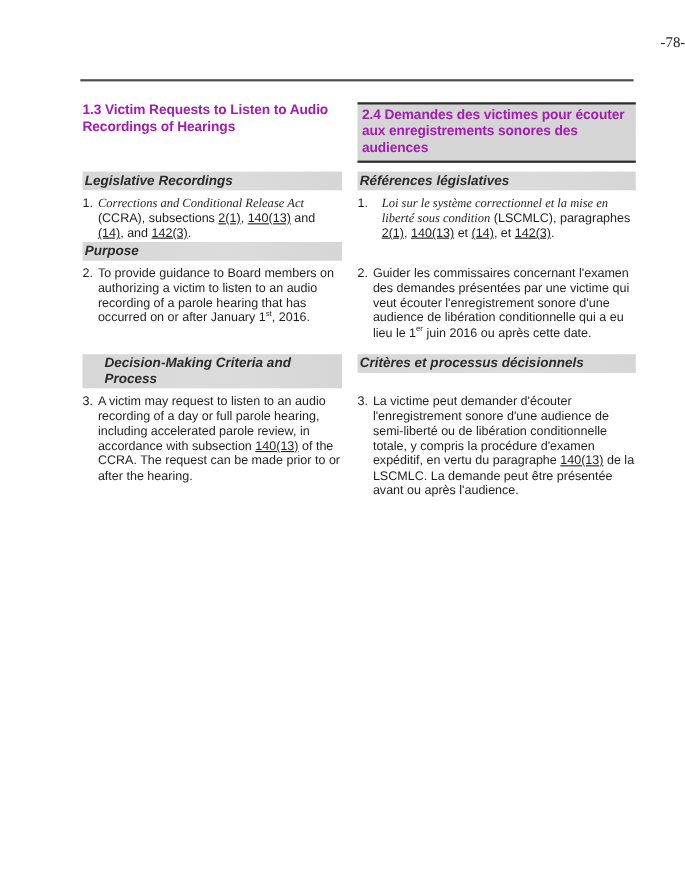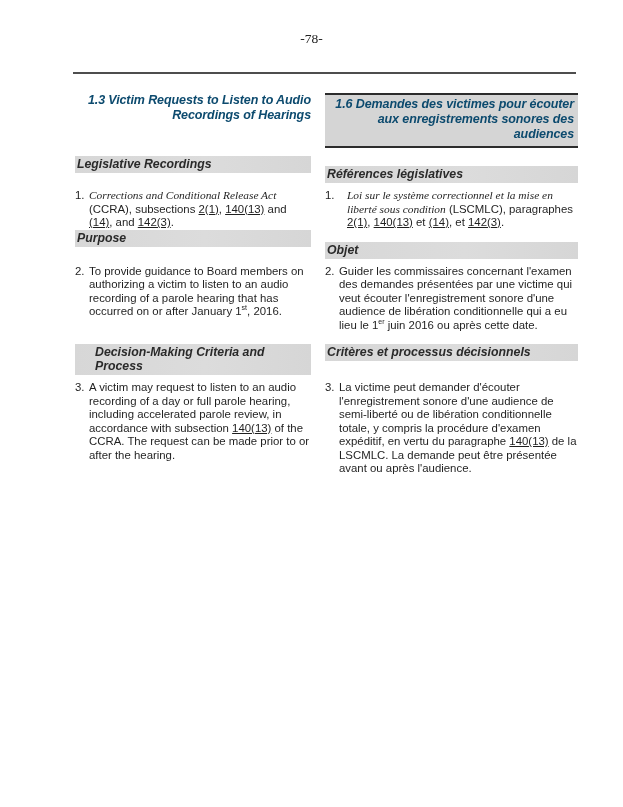--- a/index.html
+++ b/index.html
@@ -10,39 +10,39 @@
     color: #1f1f1f;
   }
   .page {
     position: relative;
     width: 623px; height: 807px;
     background: #ffffff;
     overflow: hidden;
   }
   .page-number {
     position: absolute; top: 31px; left: 0; width: 100%;
-    text-align: center;
+    text-align: right;
     font-family: "Liberation Serif", serif;
     font-size: 13.5px;
     color: #222;
   }
   .top-rule {
     position: absolute; top: 72px; left: 73px; width: 503px;
     border: none; border-top: 2px solid #4e4e4e; margin: 0;
   }
   .doc-grid {
     position: absolute; top: 93px; left: 75px;
     display: grid;
     grid-template-columns: 236px 253px;
     column-gap: 14px;
     align-items: start;
   }
   .doc-title {
-    font-size: 12.5px; font-weight: bold; font-style: italic;
-    line-height: 15px; letter-spacing: -0.1px; color: #0c4a6e; text-align: right;
+    font-size: 12.5px; font-weight: bold; 
+    line-height: 15px; letter-spacing: -0.1px; color: #a21caf;
   }
   .doc-title.boxed {
     background: #d5d5d5;
     border-top: 2px solid #2c2c2c;
     border-bottom: 2px solid #2c2c2c;
     padding: 2px 4px 4px 4px;
   }
   .sec-heading {
     font-size: 12.3px; font-weight: bold; font-style: italic;
     line-height: 14px; color: #2a2a2a;
@@ -74,26 +74,25 @@
         <p class="item" style="padding-left: 14px;"><span class="num">1.</span><span class="seg-i">Corrections and Conditional Release Act</span><span> (CCRA), subsections </span><span class="seg-u">2(1)</span><span>, </span><span class="seg-u">140(13)</span><span> and </span><span class="seg-u">(14)</span><span>, and </span><span class="seg-u">142(3)</span><span>.</span></p>
       </div>
       <div class="sec-heading" style="grid-area: 4 / 1; margin-top: 0;">Purpose</div>
       <div class="sec-body" style="grid-area: 5 / 1;">
         <p class="item" style="padding-left: 14px;"><span class="num">2.</span><span>To provide guidance to Board members on authorizing a victim to listen to an audio recording of a parole hearing that has occurred on or after January 1</span><sup class="seg-sup">st</sup><span>, 2016.</span></p>
       </div>
       <div class="sec-heading" style="grid-area: 6 / 1; margin-top: 12px; padding-left: 20px;">Decision-Making Criteria and Process</div>
       <div class="sec-body" style="grid-area: 7 / 1;">
         <p class="item" style="padding-left: 14px;"><span class="num">3.</span><span>A victim may request to listen to an audio recording of a day or full parole hearing, including accelerated parole review, in accordance with subsection </span><span class="seg-u">140(13)</span><span> of the CCRA. The request can be made prior to or after the hearing.</span></p>
       </div>
-      <div class="doc-title boxed" style="grid-area: 1 / 2;">1.6 Demandes des victimes pour écouter aux enregistrements sonores des audiences</div>
-      <div class="sec-heading" style="grid-area: 2 / 2; margin-top: 18px;">Références législatives</div>
+      <div class="doc-title boxed" style="grid-area: 1 / 2;">2.4 Demandes des victimes pour écouter aux enregistrements sonores des audiences</div>
+      <div class="sec-heading" style="grid-area: 2 / 2; margin-top: 8px;">Références législatives</div>
       <div class="sec-body" style="grid-area: 3 / 2;">
         <p class="item" style="padding-left: 22px;"><span class="num">1.</span><span class="seg-i">Loi sur le système correctionnel et la mise en liberté sous condition</span><span> (LSCMLC), paragraphes </span><span class="seg-u">2(1)</span><span>, </span><span class="seg-u">140(13)</span><span> et </span><span class="seg-u">(14)</span><span>, et </span><span class="seg-u">142(3)</span><span>.</span></p>
       </div>
-      <div class="sec-heading" style="grid-area: 4 / 2; margin-top: 12px;">Objet</div>
       <div class="sec-body" style="grid-area: 5 / 2;">
         <p class="item" style="padding-left: 14px;"><span class="num">2.</span><span>Guider les commissaires concernant l'examen des demandes présentées par une victime qui veut écouter l'enregistrement sonore d'une audience de libération conditionnelle qui a eu lieu le 1</span><sup class="seg-sup">er</sup><span> juin 2016 ou après cette date.</span></p>
       </div>
       <div class="sec-heading" style="grid-area: 6 / 2; margin-top: 12px;">Critères et processus décisionnels</div>
       <div class="sec-body" style="grid-area: 7 / 2;">
         <p class="item" style="padding-left: 14px;"><span class="num">3.</span><span>La victime peut demander d'écouter l'enregistrement sonore d'une audience de semi-liberté ou de libération conditionnelle totale, y compris la procédure d'examen expéditif, en vertu du paragraphe </span><span class="seg-u">140(13)</span><span> de la LSCMLC. La demande peut être présentée avant ou après l'audience.</span></p>
       </div>
     </div>
 </div>
 

